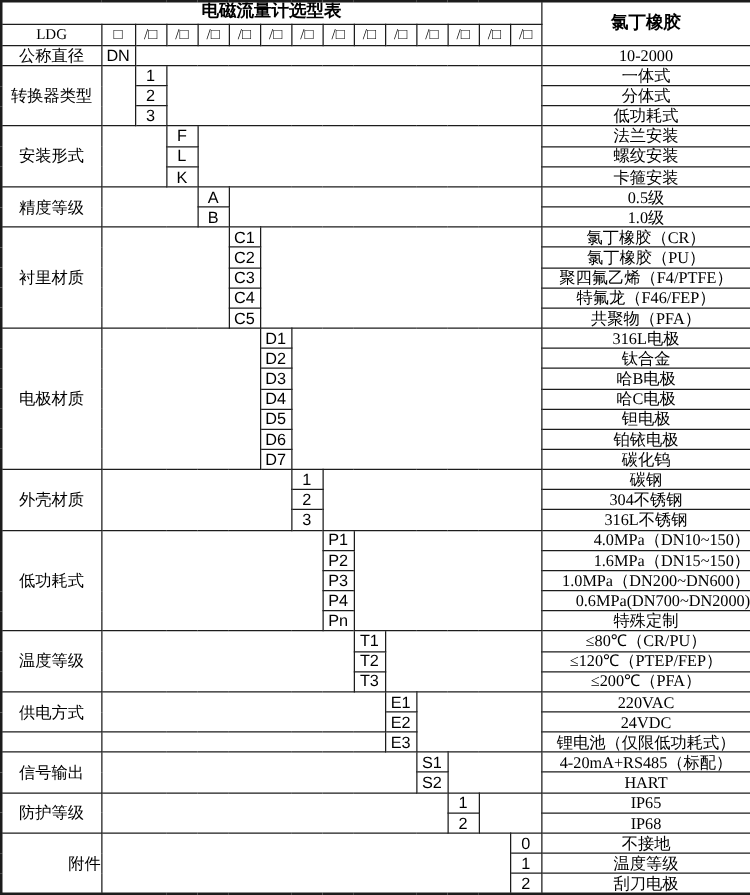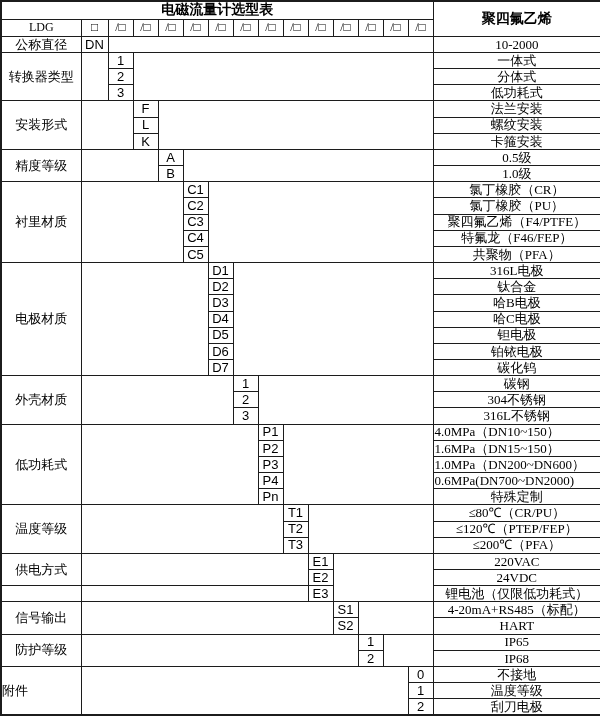--- a/index.html
+++ b/index.html
@@ -16,24 +16,24 @@
     font-size:13px; line-height:1.05;
     overflow:hidden; white-space:nowrap;
   }
   tr.r-title  { height:18px;font-weight:bold; }
   tr.r-title td { font-size:14px; }
   tr.r-model  { height:17px;padding-left:32px; }
   tr.r-model td { font-size:12px; }
   td.fn-header { font-size:14px; }
   tbody tr { height:16px; }
   td.lbl { text-align:left; padding-left:3px; }
-  td.lbl.ctr { text-align:left; padding-left:0; }
+  td.lbl.ctr { text-align:right; padding-left:0; }
   td.code { font-size:12px; font-family:Liberation Sans, sans-serif; }
   td.desc { font-size:13px; }
-  td.desc.left { text-align:left; padding-left:1px; }
+  td.desc.left { text-align:right; padding-left:1px; }
   td.blank { border-color:#1c1c1c; }
   col.c-label { width:80px; }
   col.c-code0 { width:27px; }
   col.c-code  { width:25px; }
   col.c-desc  { width:168px; }
 </style>
 </head>
 <body>
 
 <div class="wrap">
@@ -52,21 +52,21 @@
       <col class="c-code">
         <col class="c-code">
         <col class="c-code">
         <col class="c-code">
       <col class="c-code">
       <col class="c-desc">
     </colgroup>
     <tbody id="tbl-head-rows">
       <tr class="r-title">
         <td colspan="15">电磁流量计选型表</td>
-        <td rowspan="2" class="fn-header">聚四氟乙烯</td>
+        <td rowspan="2" class="fn-header">氯丁橡胶</td>
       </tr>
       <tr class="r-model" id="model-row">
         <td class="lbl">LDG</td>
         <td>□</td>
       <td>/□</td>
           <td>/□</td>
           <td>/□</td>
           <td>/□</td>
           <td>/□</td>
           <td>/□</td>

